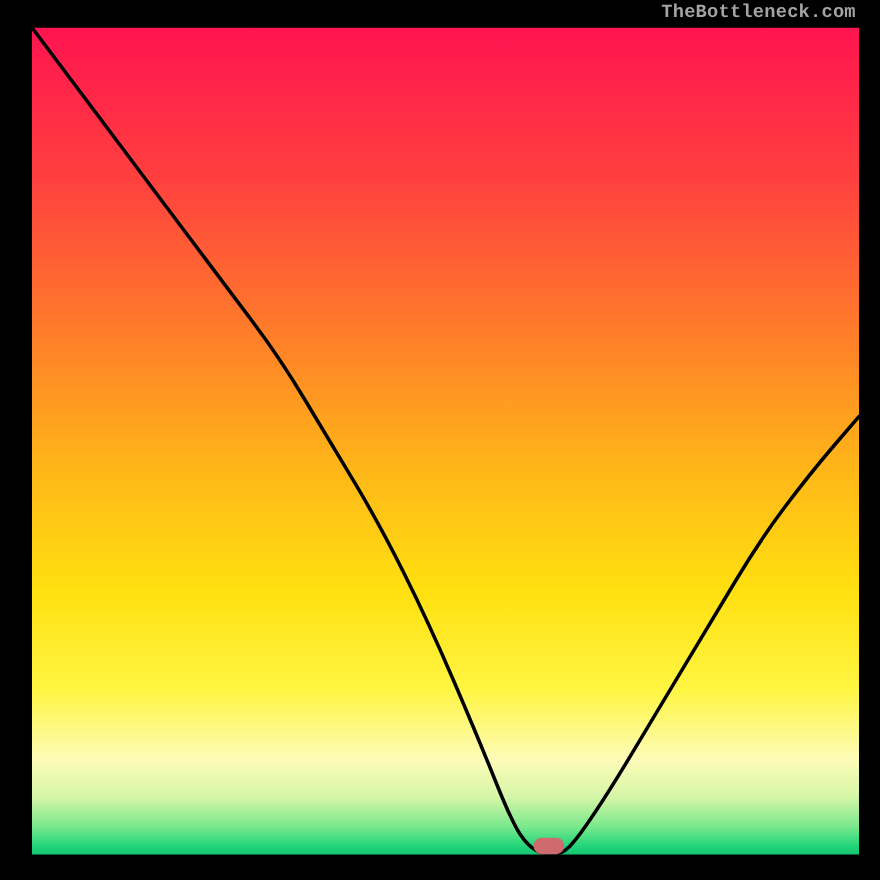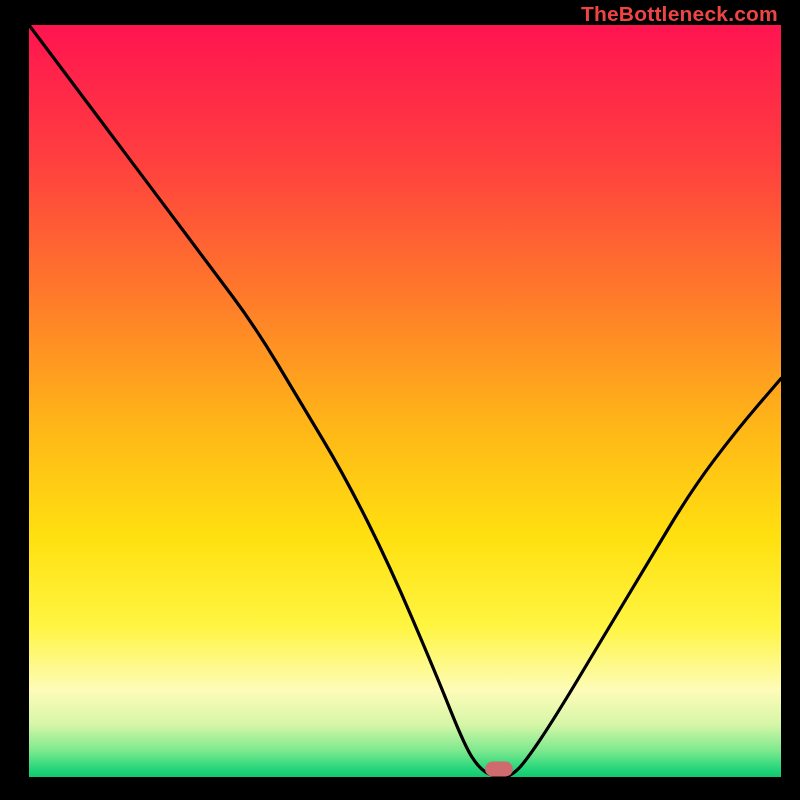--- a/index.html
+++ b/index.html
@@ -22,24 +22,24 @@
     position: absolute;
     left: 0;
     top: 0;
     width: 752px;
     height: 752px;
   }
   .watermark {
     position: absolute;
     right: 22px;
     top: 2px;
-    font-family: Liberation Sans, sans-serif;
-    font-size: 21px;
+    font-family: Liberation Mono, monospace;
+    font-size: 17px;
     font-weight: 600;
-    color: #ef4444;
+    color: #a3a3a3;
     letter-spacing: 0.2px;
     user-select: none;
   }
   .marker {
     position: absolute;
     width: 28px;
     height: 15px;
     border-radius: 8px;
     background: #cf6b6e;
     transform: translate(-50%, -50%);

